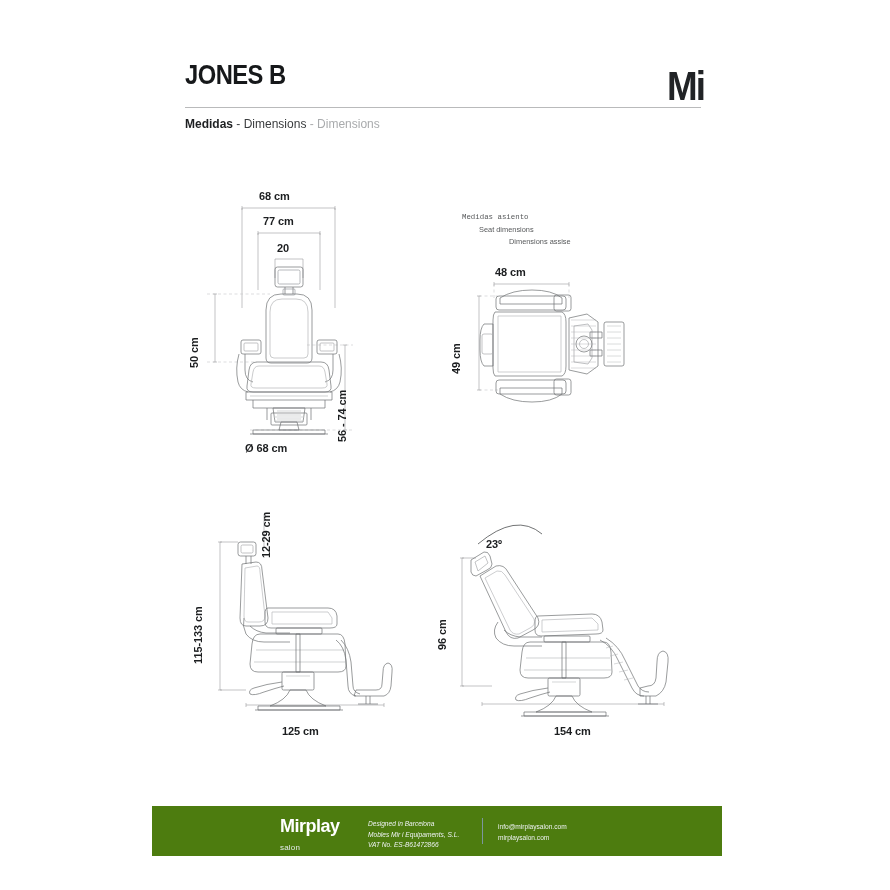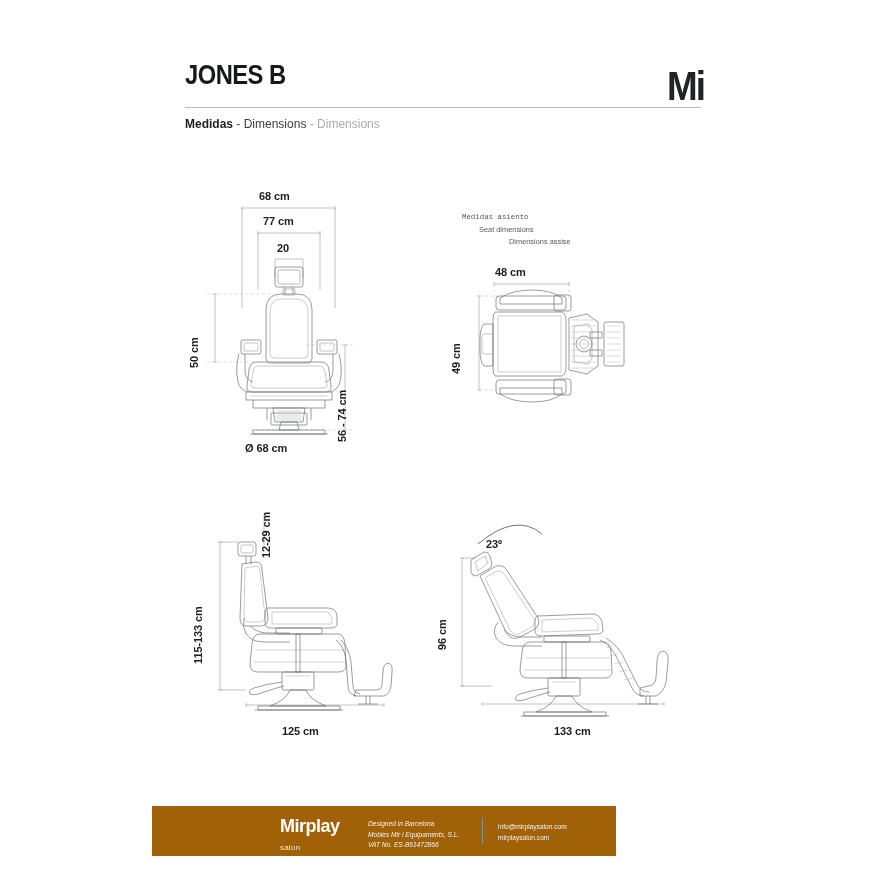--- a/index.html
+++ b/index.html
@@ -76,22 +76,22 @@
     font-size: 7.4px;
     color: #56585a;
     line-height: 1.55;
     white-space: nowrap;
   }
   svg { display: block; overflow: visible; }
 
   
   #footer {
     position: absolute;
-    left: 152px; top: 806px; width: 464px; height: 50px;
-    background: #a16207;
+    left: 152px; top: 806px; width: 570px; height: 50px;
+    background: #4d7c0f;
     display: flex;
     align-items: center;
   }
   #footer-logo {
     position: absolute; left: 128px; top: 11px;
     color: #ffffff;
   }
   #footer-logo .fl-main {
     font-size: 18px; font-weight: bold; line-height: 1;
     letter-spacing: -0.5px;
@@ -333,21 +333,21 @@
       <path d="M168,196 L168,204 M172,196 L172,204"></path>
       <line x1="160" y1="204" x2="180" y2="204"></line>
     </g>
   </svg>
 </div>
 
 <div class="view" id="view-side-reclined" style="left:442px; top:506px; width:240px; height:250px;">
 
   <div class="dimlabel" style="left:44px; top:32px;">23º</div>
   <div class="dimlabel vert" style="left:6px; top:132px;">96 cm</div>
-  <div class="dimlabel" style="left:112px; top:219px;">133 cm</div>
+  <div class="dimlabel" style="left:112px; top:219px;">154 cm</div>
 
   <svg width="240" height="212" viewBox="0 0 240 212">
     <g fill="none" stroke="#6e7173" stroke-width="0.7" stroke-linejoin="round">
 
       <g stroke="#9a9c9e" stroke-width="0.6">
         <line x1="20" y1="52" x2="20" y2="180"></line>
         <line x1="18" y1="52" x2="22" y2="52"></line>
         <line x1="18" y1="180" x2="22" y2="180"></line>
         <line x1="20" y1="52" x2="34" y2="52"></line>
         <line x1="20" y1="180" x2="50" y2="180"></line>

